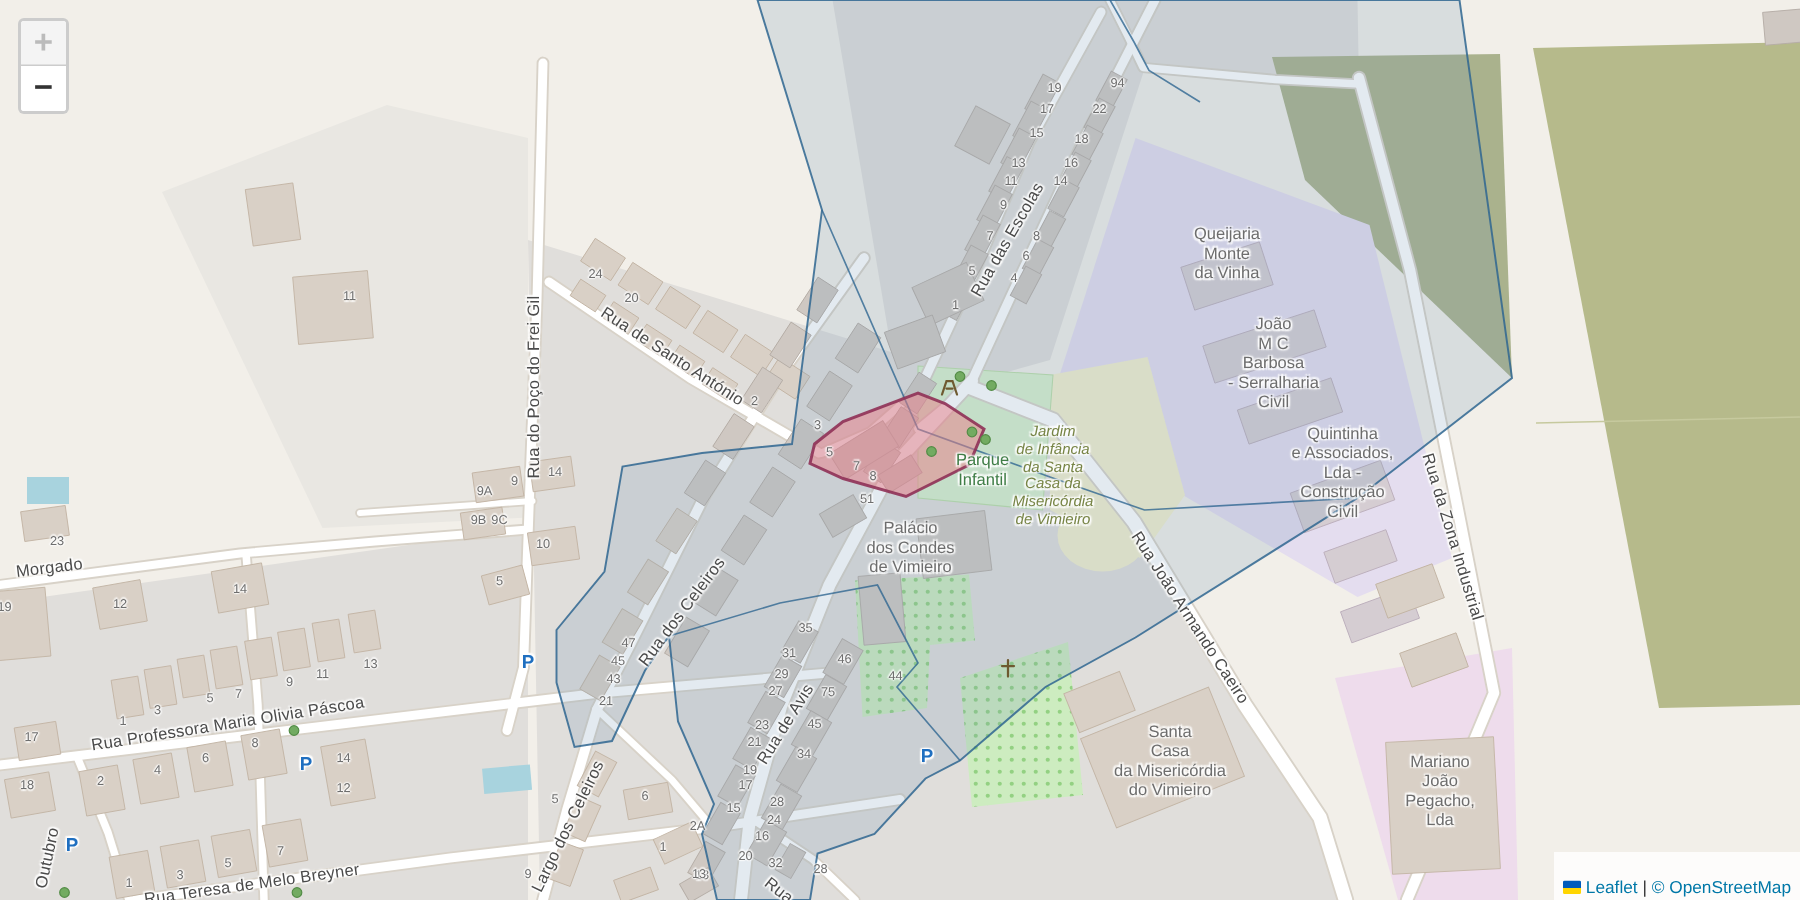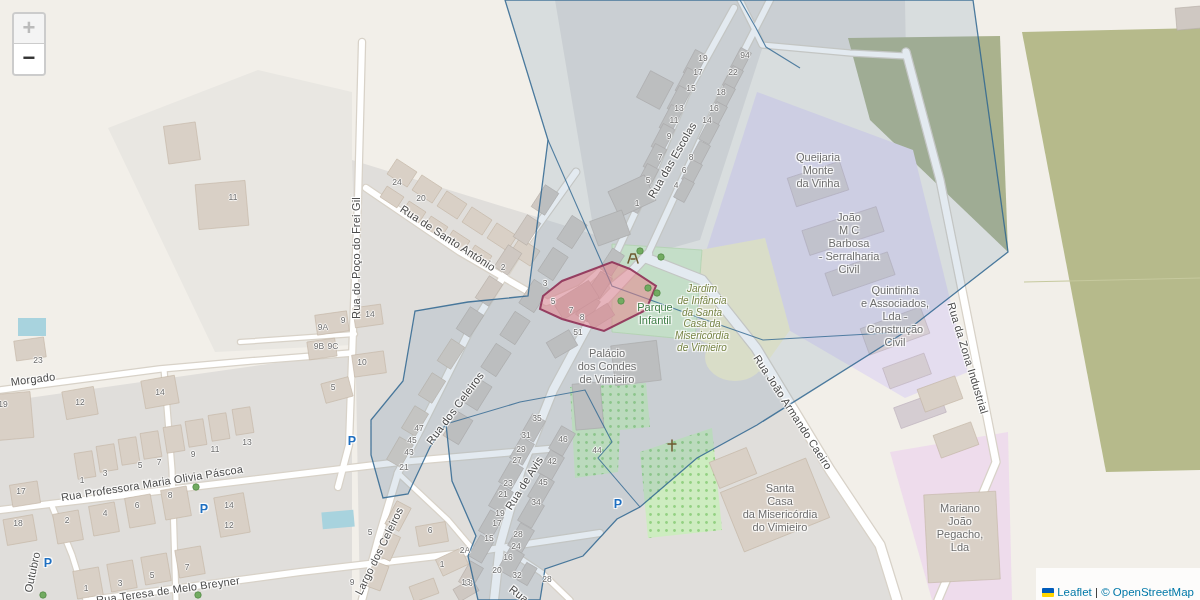--- a/index.html
+++ b/index.html
@@ -344,21 +344,21 @@
       <div class="hn" style="left: 521px; top: 449px;">29</div>
       <div class="hn" style="left: 517px; top: 460px;">27</div>
       <div class="hn" style="left: 508px; top: 483px;">23</div>
       <div class="hn" style="left: 503px; top: 494px;">21</div>
       <div class="hn" style="left: 500px; top: 513px;">19</div>
       <div class="hn" style="left: 497px; top: 523px;">17</div>
       <div class="hn" style="left: 489px; top: 538px;">15</div>
       <div class="hn" style="left: 468px; top: 583px;">13</div>
       <div class="hn" style="left: 563px; top: 439px;">46</div>
       <div class="hn" style="left: 558px; top: 450px; margin-left: 39px;">44</div>
-      <div class="hn" style="left: 552px; top: 461px;">42</div>
+      <div class="hn" style="left: 552px; top: 461px;">75</div>
       <div class="hn" style="left: 543px; top: 482px;">45</div>
       <div class="hn" style="left: 536px; top: 502px;">34</div>
       <div class="hn" style="left: 518px; top: 534px;">28</div>
       <div class="hn" style="left: 516px; top: 546px;">24</div>
       <div class="hn" style="left: 508px; top: 557px;">16</div>
       <div class="hn" style="left: 497px; top: 570px;">20</div>
       <div class="hn" style="left: 517px; top: 575px;">32</div>
       <div class="hn" style="left: 547px; top: 579px;">28</div>
       <div class="hn" style="left: 370px; top: 532px;">5</div>
       <div class="hn" style="left: 352px; top: 582px;">9</div>

